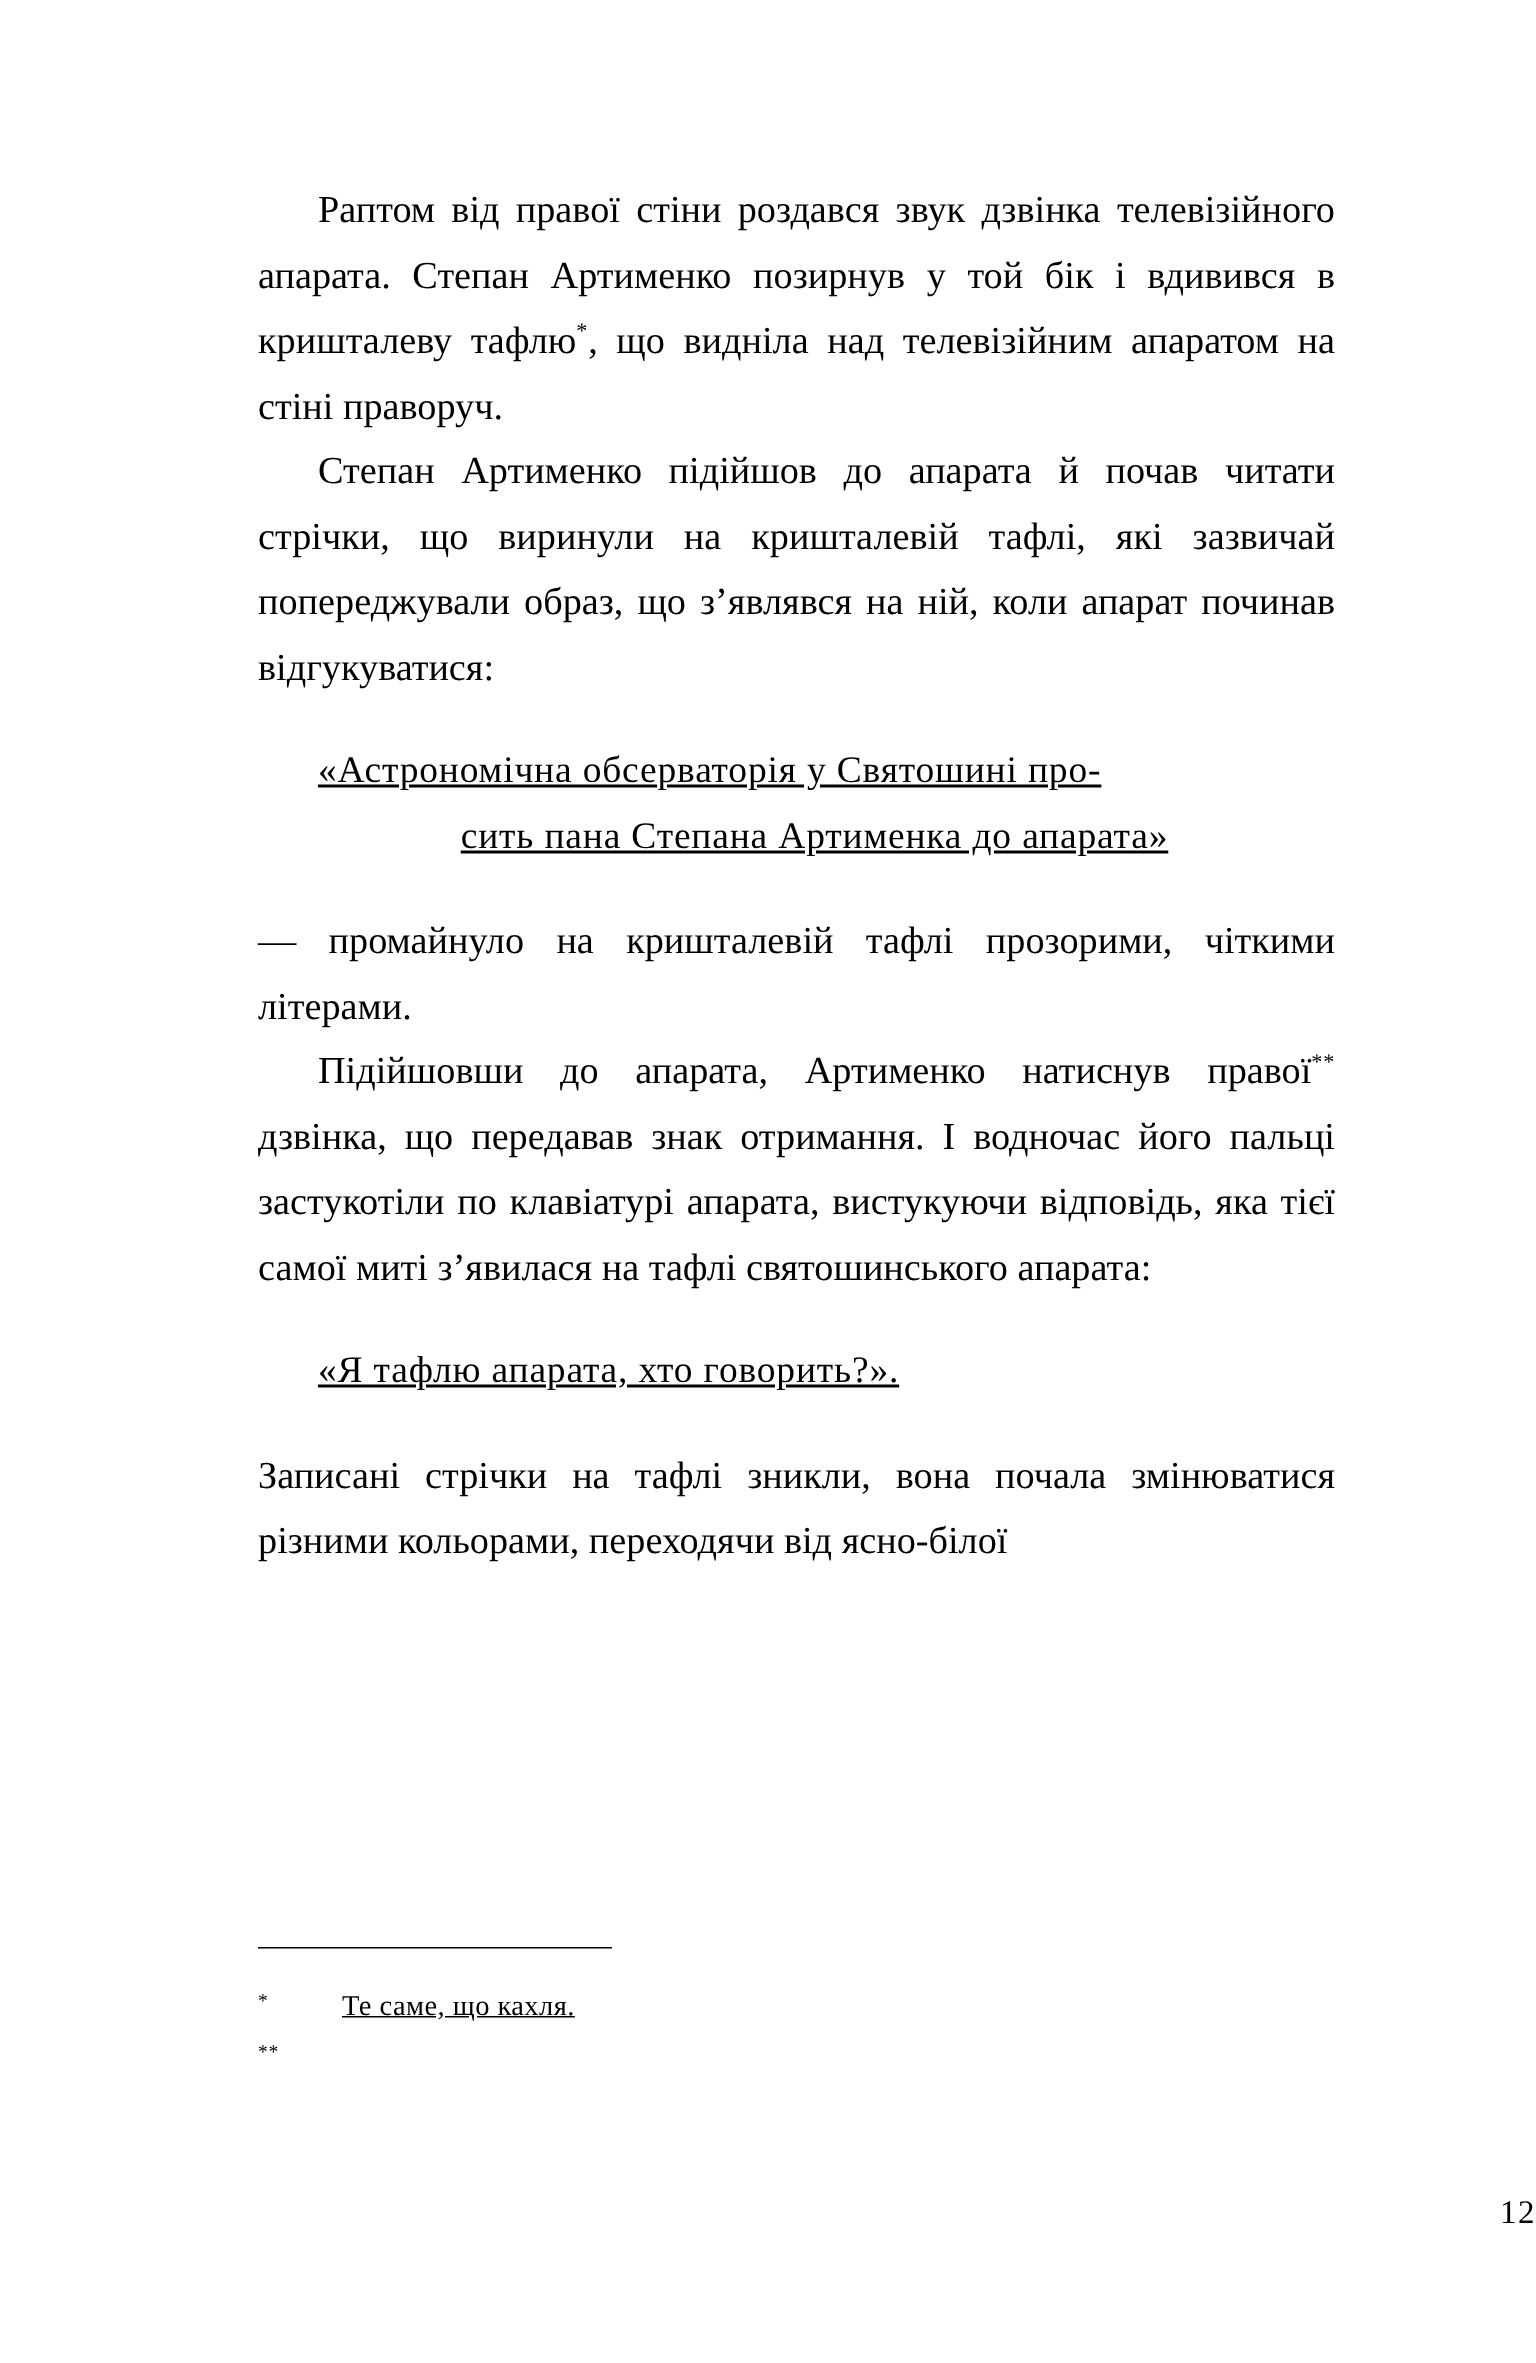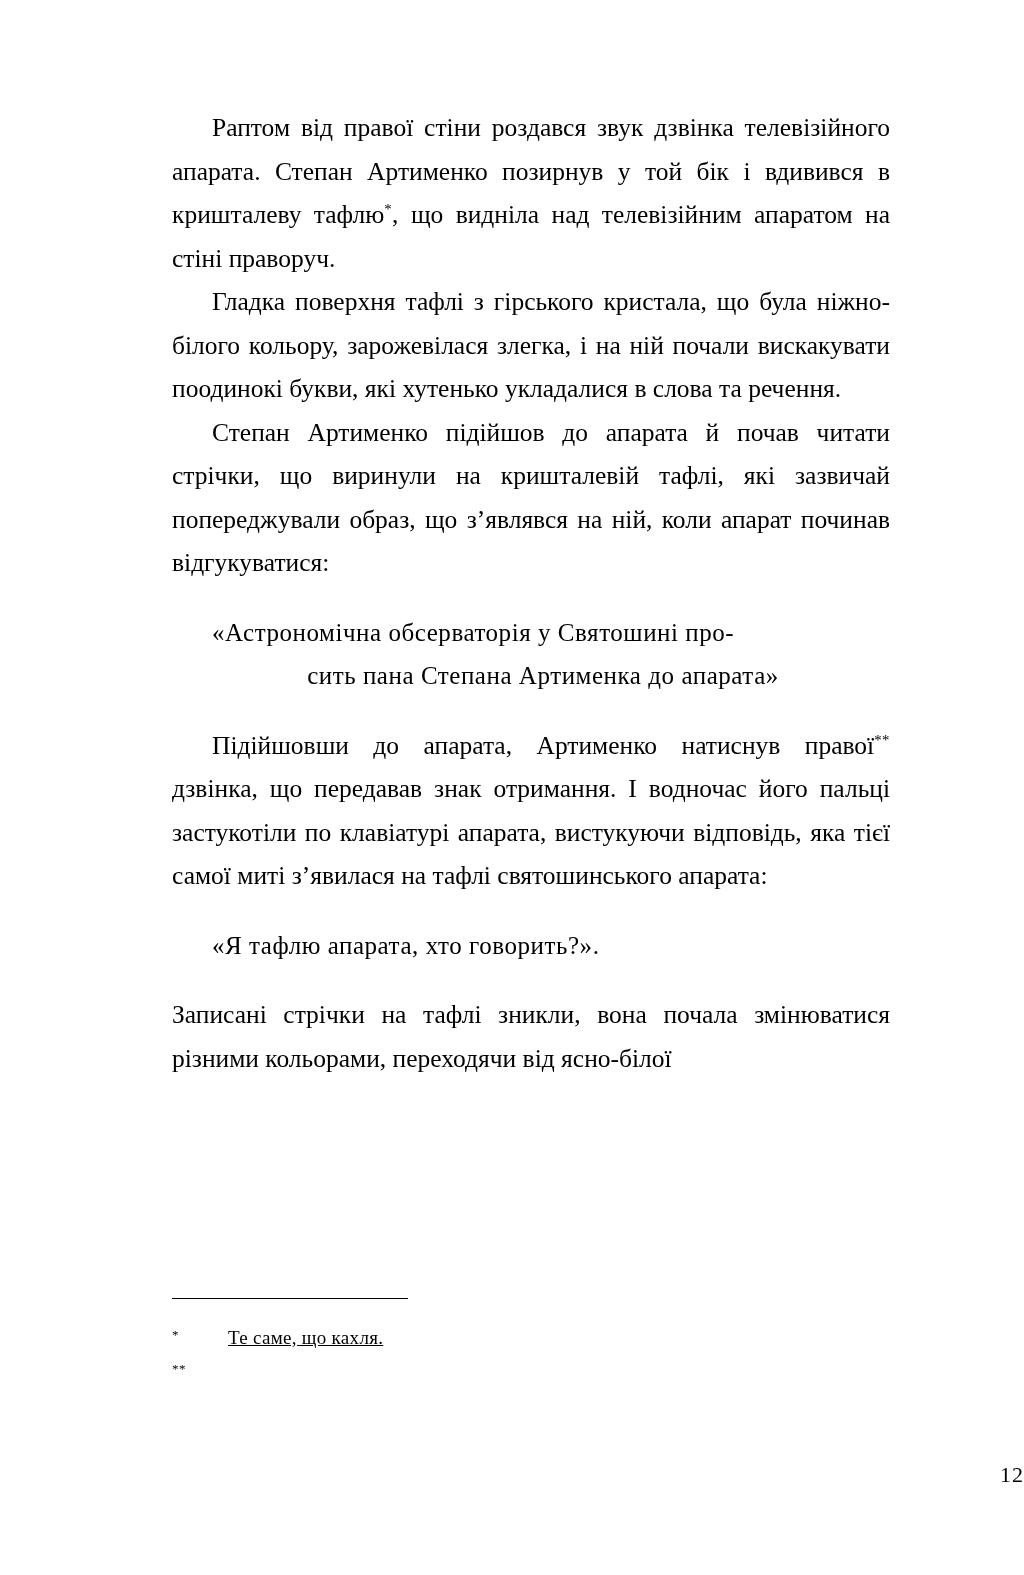--- a/index.html
+++ b/index.html
@@ -17,21 +17,21 @@
     background: #ffffff;
     overflow: hidden;
     font-family: "Liberation Serif", "DejaVu Serif", serif;
     color: #000000;
     box-sizing: border-box;
   }
 
   .text-column {
     position: absolute;
     left: 172px;
-    top: 106px;
+    top: 118px;
     width: 718px;
   }
 
   p.body-par {
     margin: 0;
     font-size: 25.5px;
     line-height: 43.5px;
     text-align: justify;
     text-indent: 40px;
     hyphens: manual;
@@ -51,20 +51,21 @@
     text-align: left;
     letter-spacing: 0.55px;
     text-indent: 0;
     width: 678px;
     box-sizing: border-box;
   }
 
   .quote-block .q-line {
     display: block;
     white-space: pre;
+    text-decoration: underline;
   }
 
   .quote-block .q-line.cont {
     padding-left: 24px;
     text-align: center;
   }
 
   sup.fn-marker {
     font-size: 0.58em;
     vertical-align: super;
@@ -124,29 +125,29 @@
 </style>
 </head>
 <body>
 
 <div class="page">
 
   <div class="text-column">
 
     <p class="body-par"><span>Раптом від правої стіни роздався звук дзвінка телевізійного апарата. Степан Артименко позирнув у той бік і вдивився в кришталеву тафлю</span><sup class="fn-marker">*</sup><span>, що видніла над телевізійним апаратом на стіні праворуч.</span></p>
 
-    <p class="body-par">Гладка поверхня тафлі з гірського кристала, що була ніжно-білого кольору, зарожевілася злегка, і на ній почали вискакувати поодинокі букви, які хутенько укладалися в слова та речення.</p>
 
     <p class="body-par">Степан Артименко підійшов до апарата й почав читати стрічки, що виринули на кришталевій тафлі, які зазвичай попереджували образ, що з’являвся на ній, коли апарат починав відгукуватися:</p>
 
     <div class="quote-block">
       <span class="q-line">«Астрономічна обсерваторія у Святошині про-</span>
       <span class="q-line cont">сить пана Степана Артименка до апарата»</span>
     </div>
 
+    <p class="body-par no-indent">— промайнуло на кришталевій тафлі прозорими, чіткими літерами.</p>
 
     <p class="body-par"><span>Підійшовши до апарата, Артименко натиснув правої</span><sup class="fn-marker">**</sup><span> дзвінка, що передавав знак отримання. І водночас його пальці застукотіли по клавіатурі апарата, вистукуючи відповідь, яка тієї самої миті з’явилася на тафлі святошинського апарата:</span></p>
 
     <div class="quote-block">
       <span class="q-line">«Я тафлю апарата, хто говорить?».</span>
     </div>
 
     <p class="body-par no-indent">Записані стрічки на тафлі зникли, вона почала змінюватися різними кольорами, переходячи від ясно-білої</p>
 
   </div>

